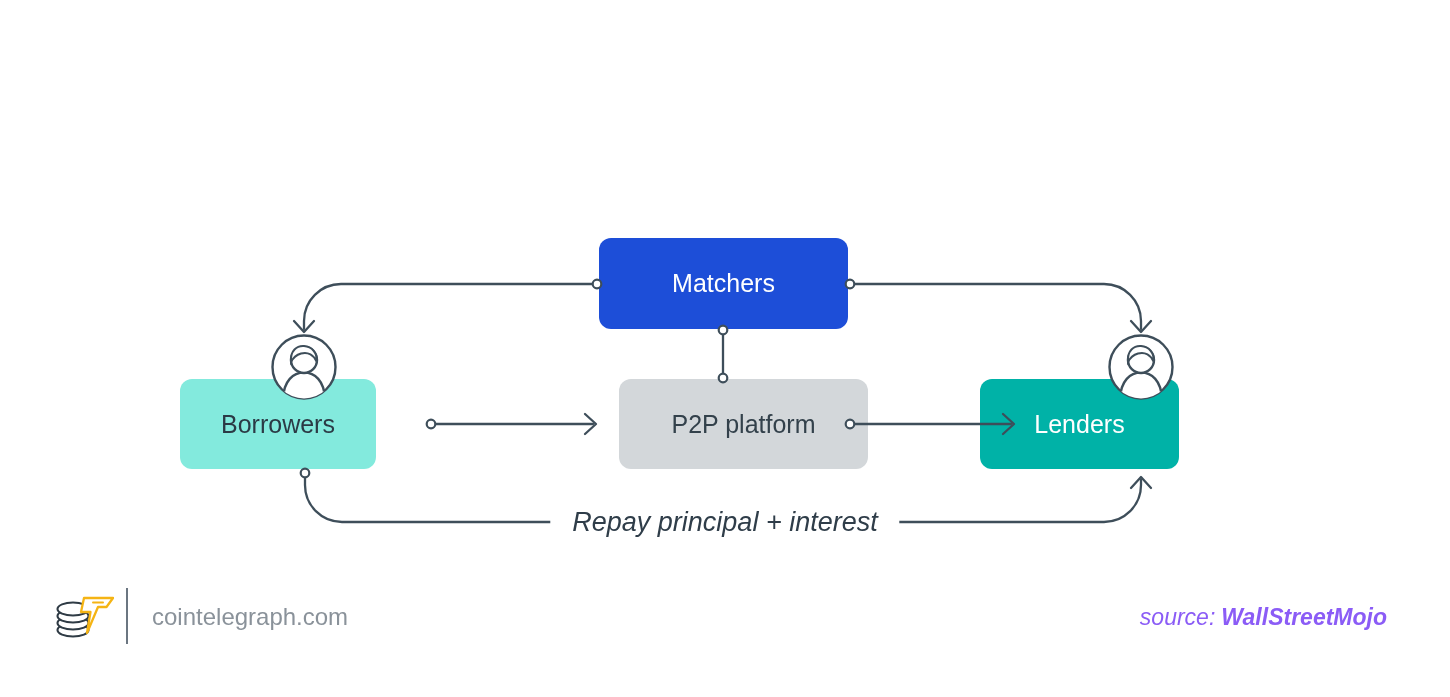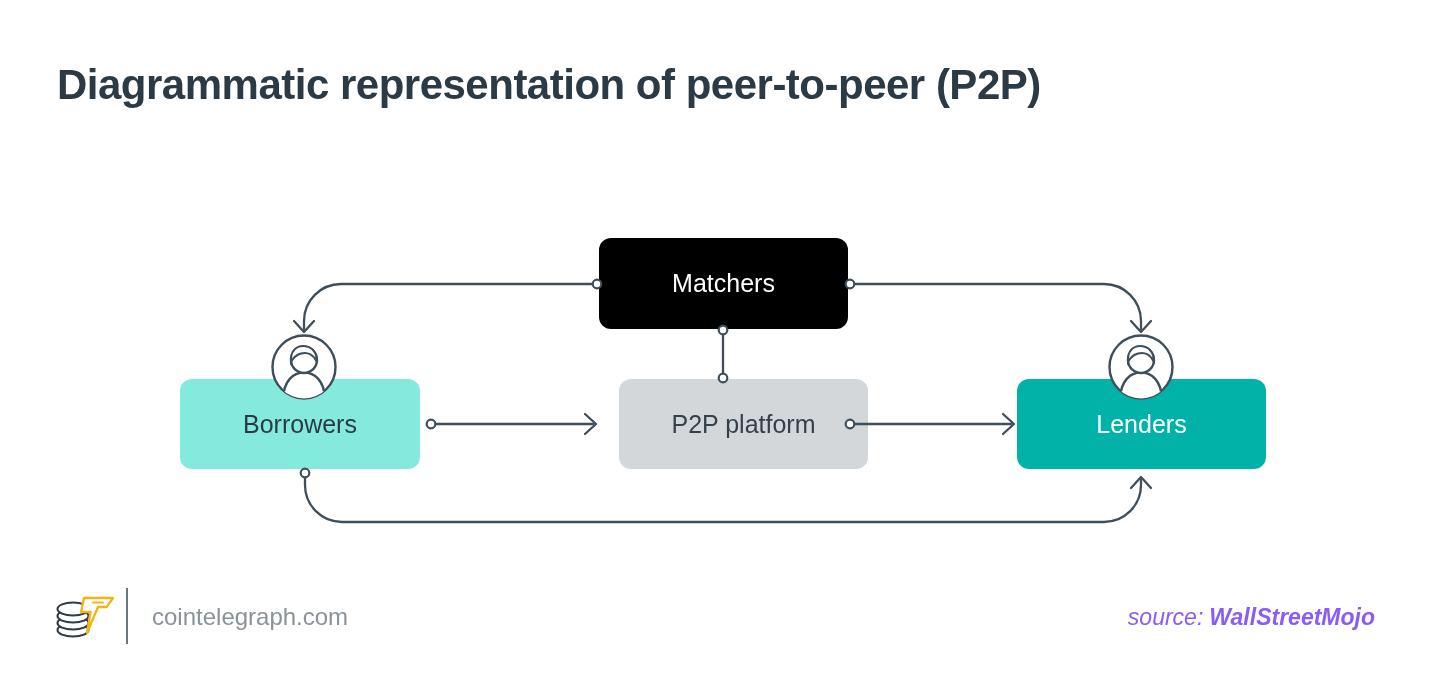--- a/index.html
+++ b/index.html
@@ -31,23 +31,23 @@
   .node {
     position: absolute;
     border-radius: 12px;
     display: flex;
     align-items: center;
     justify-content: center;
     font-size: 25px;
     z-index: 1;
   }
   .node-matchers   { left: 599px; top: 238px; width: 249px; height: 91px; }
-  .node-borrowers  { left: 180px; top: 379px; width: 240px; height: 90px; }
+  .node-borrowers  { left: 180px; top: 379px; width: 196px; height: 90px; }
   .node-platform   { left: 599px; top: 379px; width: 249px; height: 90px; }
-  .node-lenders    { left: 1017px; top: 379px; width: 249px; height: 90px; }
+  .node-lenders    { left: 980px; top: 379px; width: 199px; height: 90px; }
 
   
   .edges-layer {
     position: absolute;
     left: 0; top: 0;
     width: 1450px; height: 697px;
     z-index: 2;
     pointer-events: none;
   }
 
@@ -63,21 +63,21 @@
     font-style: italic;
     color: #2F3D49;
     z-index: 3;
     white-space: nowrap;
     line-height: 36px;
   }
 
   
   .footer {
     position: absolute;
-    left: 0; right: 16px;
+    left: 0; right: 4px;
     top: 585px;
     height: 70px;
   }
   .footer-logo { position: absolute; left: 55px; top: 4px; }
   .footer-divider {
     position: absolute;
     left: 126px; top: 3px;
     width: 2px; height: 56px;
     background: #6B7681;
   }
@@ -95,24 +95,23 @@
     color: #8b5cf6;
   }
   .footer-source .source-name { font-weight: 700; margin-left: 6px; }
 </style>
 </head>
 <body>
 
 <div class="canvas">
 
   <h1 class="title">
-    <span>Diagrammatic representation of peer-to-peer (P2P)</span>
   </h1>
 
-  <div class="node node-matchers" style="background-color: #000000; color: rgb(255, 255, 255);">
+  <div class="node node-matchers" style="background-color: #1d4ed8; color: rgb(255, 255, 255);">
     <span>Matchers</span>
   </div>
 
   <div class="node node-borrowers" style="background-color: rgb(131, 234, 221); color: rgb(43, 58, 69);">
     <span>Borrowers</span>
   </div>
 
   <div class="node node-platform" style="background-color: rgb(211, 215, 218); color: rgb(51, 65, 75); margin-left: 20px;">
     <span>P2P platform</span>
   </div>
@@ -163,20 +162,21 @@
       <circle cx="723" cy="378" r="4.3"></circle>
       <circle cx="431" cy="424" r="4.3"></circle>
       <circle cx="850" cy="424" r="4.3"></circle>
       <circle cx="305" cy="473" r="4.3"></circle>
     </g>
 
     <use href="#persondef" x="304" y="367"></use>
     <use href="#persondef" x="1141" y="367"></use>
   </svg>
 
+  <div class="repay-label">Repay principal + interest</div>
 
   <div class="footer">
     <svg class="footer-logo" width="64" height="58" viewBox="0 0 64 58" xmlns="http://www.w3.org/2000/svg">
       <g fill="#ffffff" stroke="#2F3B45" stroke-width="2.1">
         <ellipse cx="18" cy="41" rx="15.5" ry="6.5"></ellipse>
         <ellipse cx="18" cy="34" rx="15.5" ry="6.5"></ellipse>
         <ellipse cx="18" cy="27" rx="15.5" ry="6.5"></ellipse>
         <ellipse cx="18" cy="20" rx="15.5" ry="6.5"></ellipse>
       </g>
       <path d="M 29,9 L 58,9 L 51.5,18 L 43,18 L 32,44 L 35.5,23 L 26,23 Z" fill="#ffffff" stroke="#F5B414" stroke-width="2.3" stroke-linejoin="round"></path>

